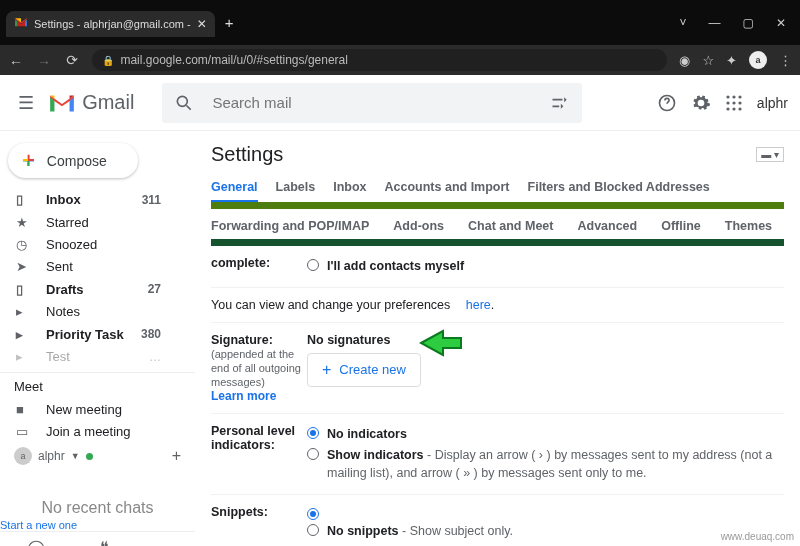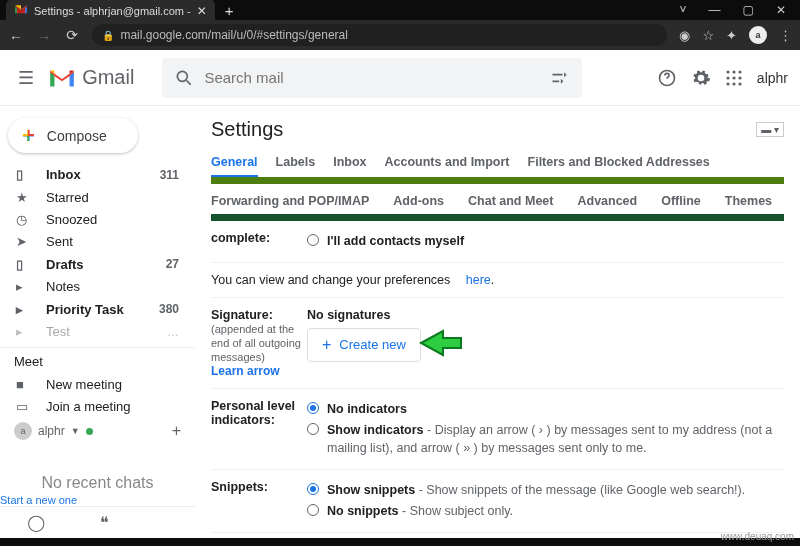--- a/index.html
+++ b/index.html
@@ -1,48 +1,48 @@
 <!DOCTYPE html>
 <html><head>
 <meta charset="utf-8">
 <style>
   * { box-sizing: border-box; margin: 0; padding: 0; }
   body { font-family: Arial, sans-serif; font-size: 13px; background: #0c0c0c; width: 800px; height: 546px; overflow: hidden; position: relative; }
   
   
-  .titlebar { height: 20px; background: #0c0c0c; display: flex; align-items: center; color: #ddd; }
+  .titlebar { height: 45px; background: #0c0c0c; display: flex; align-items: center; color: #ddd; }
   .tab { background: #2b2b2b; height: 26px; margin-left: 6px; margin-top:2px; border-radius: 8px 8px 0 0; display: flex; align-items: center; padding: 0 8px; font-size: 11px; gap: 6px; min-width: 190px; }
   .tab .favicon { width: 14px; height: 14px; }
   .win-controls { margin-left: auto; display: flex; gap: 22px; padding-right: 14px; font-size: 12px; color:#ccc;}
   .addrbar { height: 30px; background: #2b2b2b; display: flex; align-items: center; padding: 0 8px; gap: 12px; color: #ccc; }
   .addrbar .navicon { width: 16px; text-align: center; font-size: 14px; color:#ccc;}
   .url { flex: 1; background: #202020; height: 22px; border-radius: 11px; display: flex; align-items: center; padding: 0 10px; font-size: 12px; color: #bbb; gap:6px;}
   .right-icons { display:flex; gap:12px; align-items:center; }
   .avatar-circle { width:18px; height:18px; border-radius:50%; background:#eee; color:#333; font-size:9px; display:flex; align-items:center; justify-content:center; font-weight:bold;}
   
   
   .app { background: #fff; height: calc(546px - 58px); display:flex; flex-direction:column; }
   .gmail-header { height:56px; display:flex; align-items:center; padding:0 12px; gap:8px; border-bottom:1px solid #eee;}
   .hamburger { font-size:18px; color:#5f6368; padding:4px 6px;}
   .logo { display:flex; align-items:center; gap:6px; font-size:20px; color:#5f6368; padding-right:20px;}
   .logo svg { width:28px; height:22px; }
-  .searchbar { flex:1; max-width:420px; height:40px; background:#f1f3f4; border-radius:3px; display:flex; align-items:center; padding:1px 12px; color:#5f6368; gap:10px; font-size:15px;}
+  .searchbar { flex:1; max-width:420px; height:40px; background:#f1f3f4; border-radius:3px; display:flex; align-items:center; padding:1px 12px; color:#5f6368; gap:18px; font-size:15px;}
   .searchbar input { border:none; background:transparent; flex:1; font-size:15px; outline:none; color:#5f6368;}
   .tune { margin-left:auto; }
   .header-right { margin-left:auto; display:flex; align-items:center; gap:14px; color:#5f6368; font-size:17px;}
   .acct { font-size:14px; color:#333; }
   
   .body { flex:1; display:flex; overflow:hidden; }
   .sidebar { width:195px; padding:8px 0 0 0; display:flex; flex-direction:column; overflow-y:auto;}
   .compose-btn { margin:4px 0 10px 8px; display:flex; align-items:center; gap:12px; height:44px; width:130px; border-radius:22px; box-shadow:0 1px 3px rgba(0,0,0,.25); padding-left:14px; font-size:14px; color:#3c4043;}
   .compose-btn .plus { font-size:22px; background: conic-gradient(#ea4335 0 90deg,#4285f4 0 180deg,#34a853 0 270deg,#fbbc04 0); -webkit-background-clip:text; color:transparent; font-weight:bold;}
   .nav-item { display:flex; align-items:center; height:28px; padding-left:16px; gap:14px; font-size:13px; color:#202124; border-radius:0 14px 14px 0; margin-right:8px;}
   .nav-item.bold { font-weight:bold; }
   .nav-item .nicon { width:16px; color:#5f6368; display:inline-flex; }
-  .nav-item .count { margin-left:auto; margin-right:8px; font-size:12px; color:#5f6368;}
+  .nav-item .count { margin-left:auto; margin-right:26px; font-size:12px; color:#5f6368;}
   .nav-item.truncated { color:#202124; }
   .nav-section-label { padding:6px 0 4px 14px; font-size:13px; color:#202124; border-top:1px solid #eee; margin-top:4px;}
   .hangouts-row{ display:flex; align-items:center; padding:4px 14px; gap:6px; font-size:12px; color:#5f6368;}
   .green-dot{width:7px;height:7px;border-radius:50%;background:#34a853;}
   .hg-plus{margin-left:auto; font-size:16px; color:#5f6368;}
   .no-chats{ text-align:center; font-size:16px; color:#888; margin-top:30px;}
   .start-new{ text-align:left; font-size:11px; color:#1a73e8; margin-top:2px;}
   .bottom-icons{ margin-top:auto; display:flex; justify-content:space-around; padding:6px 0; border-top:1px solid #eee;}
   .bottom-icons span{ font-size:16px; color:#5f6368;}
   
@@ -273,21 +273,21 @@
       <div class="setting-row">
         <div class="setting-body">
           <span>You can view and change your preferences </span><span class="link">here</span><span>.</span>
         </div>
       </div>
 
       <div class="setting-row">
         <div class="setting-label">
           <span>Signature:</span><br>
           <span class="setting-sub">(appended at the end of all outgoing messages)</span><br>
-          <span class="learn-more">Learn arrow</span>
+          <span class="learn-more">Learn more</span>
         </div>
         <div class="setting-body">
           <div style="font-weight:bold;">No signatures</div>
           <div class="create-new-btn">
             <span style="font-size:16px;">+</span>
             <span>Create new</span>
           </div>
         </div>
       </div>
 
@@ -303,21 +303,20 @@
               <span><b>Show indicators</b><span class="gray"> - Display an arrow ( › ) by messages sent to my address (not a mailing list), and arrow ( » ) by messages sent only to me.</span></span>
             </div>
         </div>
       </div>
 
       <div class="setting-row">
         <div class="setting-label">Snippets:</div>
         <div class="setting-body">
           <div class="radio-row">
               <span class="radio sel"></span>
-              <span><b>Show snippets</b><span class="gray"> - Show snippets of the message (like Google web search!).</span></span>
             </div>
           <div class="radio-row">
               <span class="radio"></span>
               <span><b>No snippets</b><span class="gray"> - Show subject only.</span></span>
             </div>
         </div>
       </div>
 
       <div class="setting-row" style="border-bottom:none;">
         

